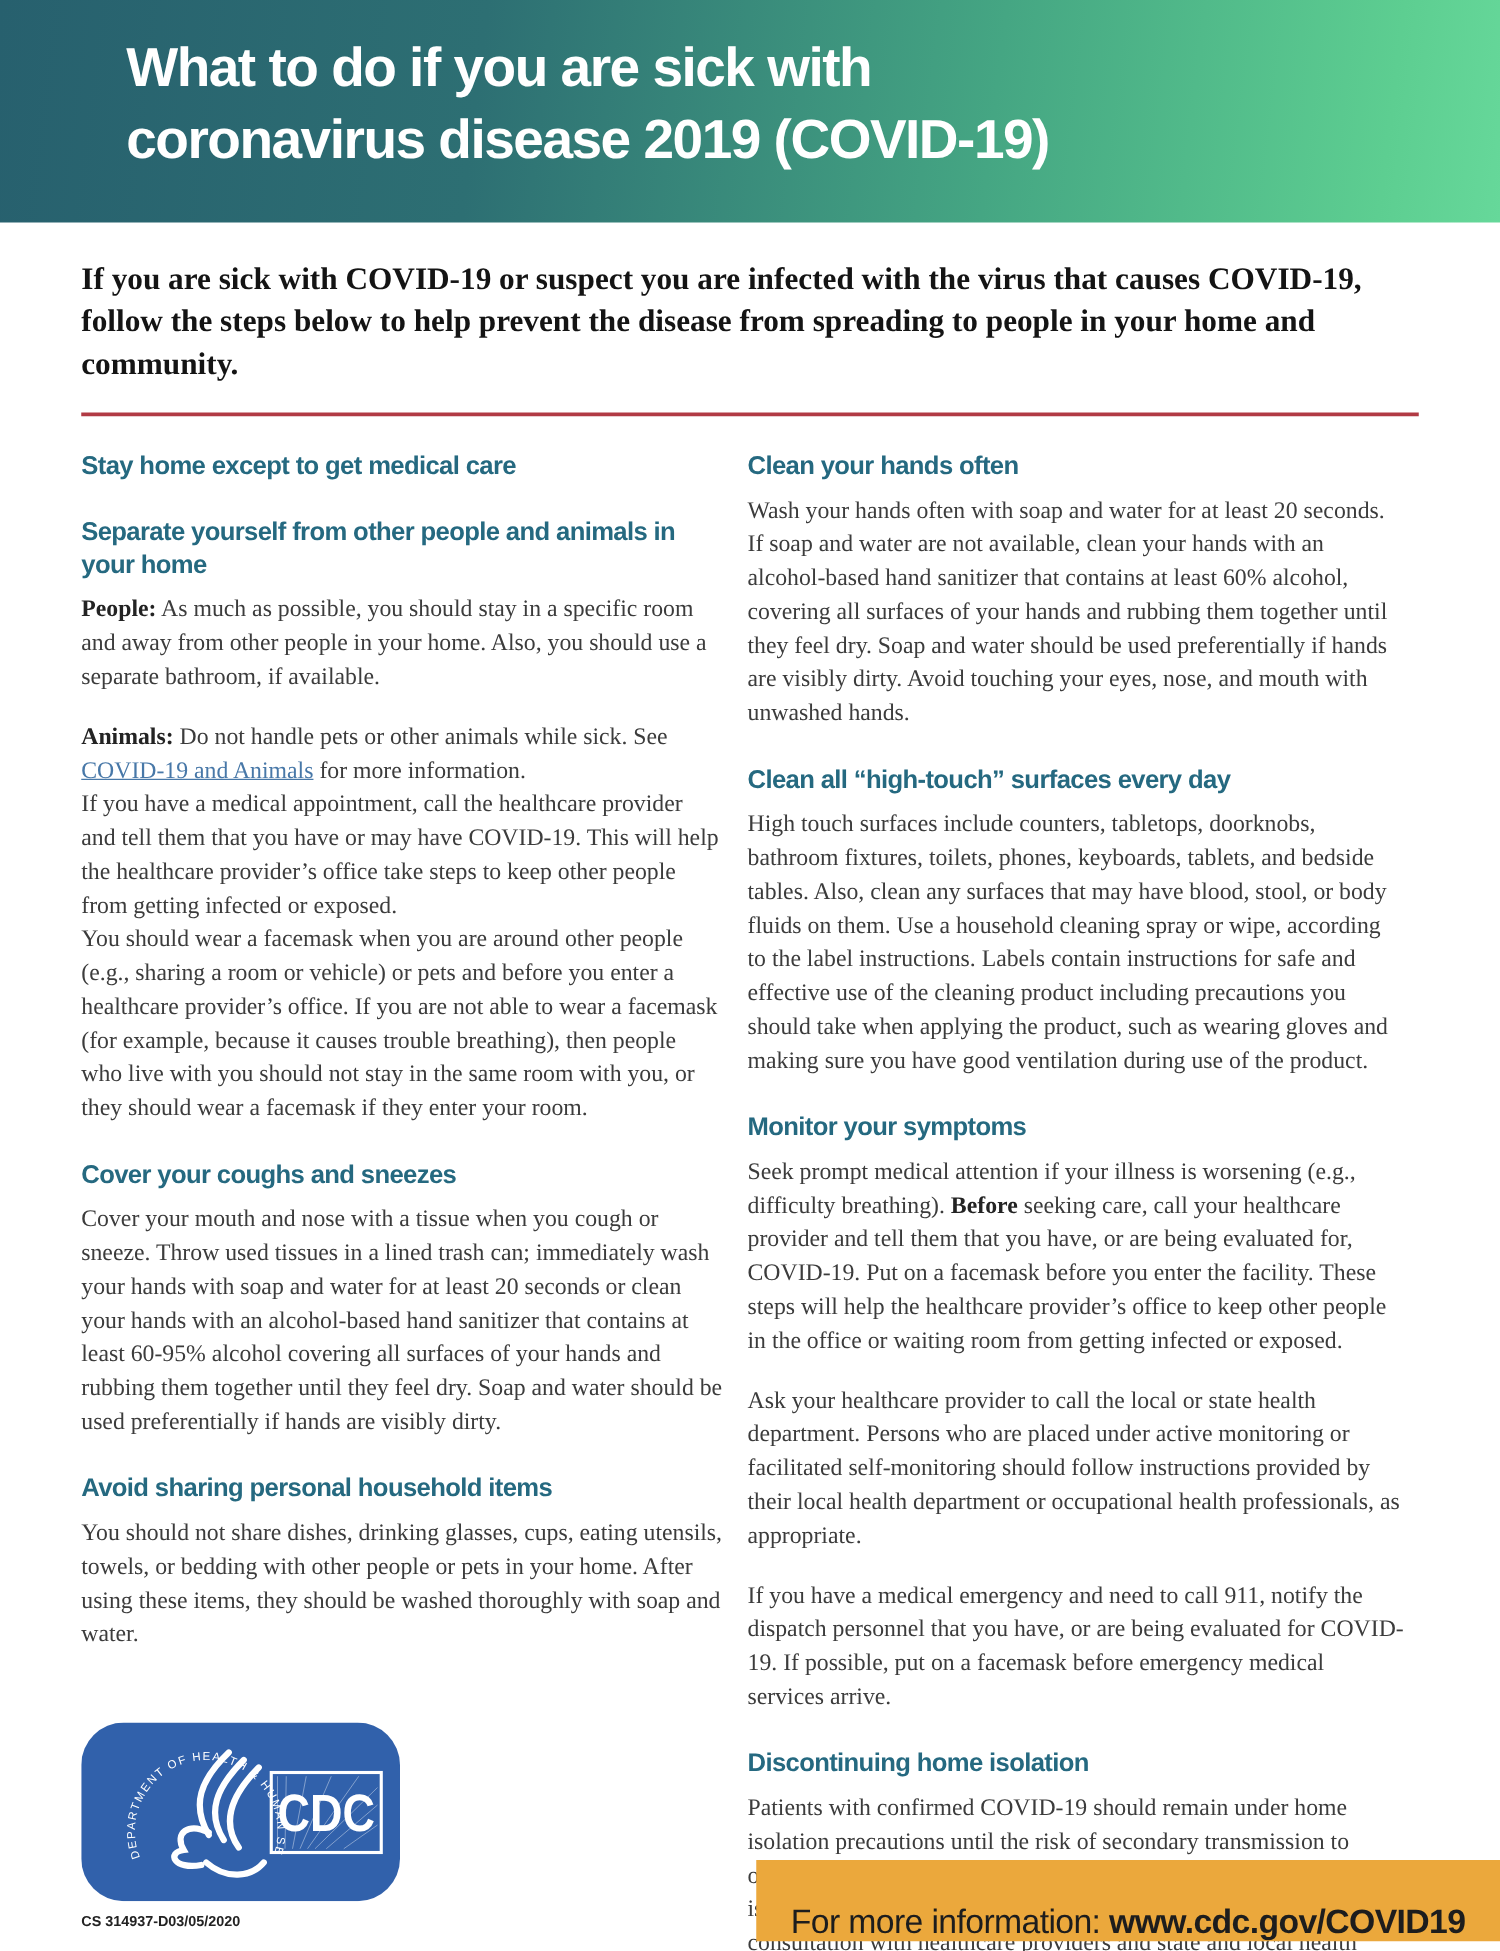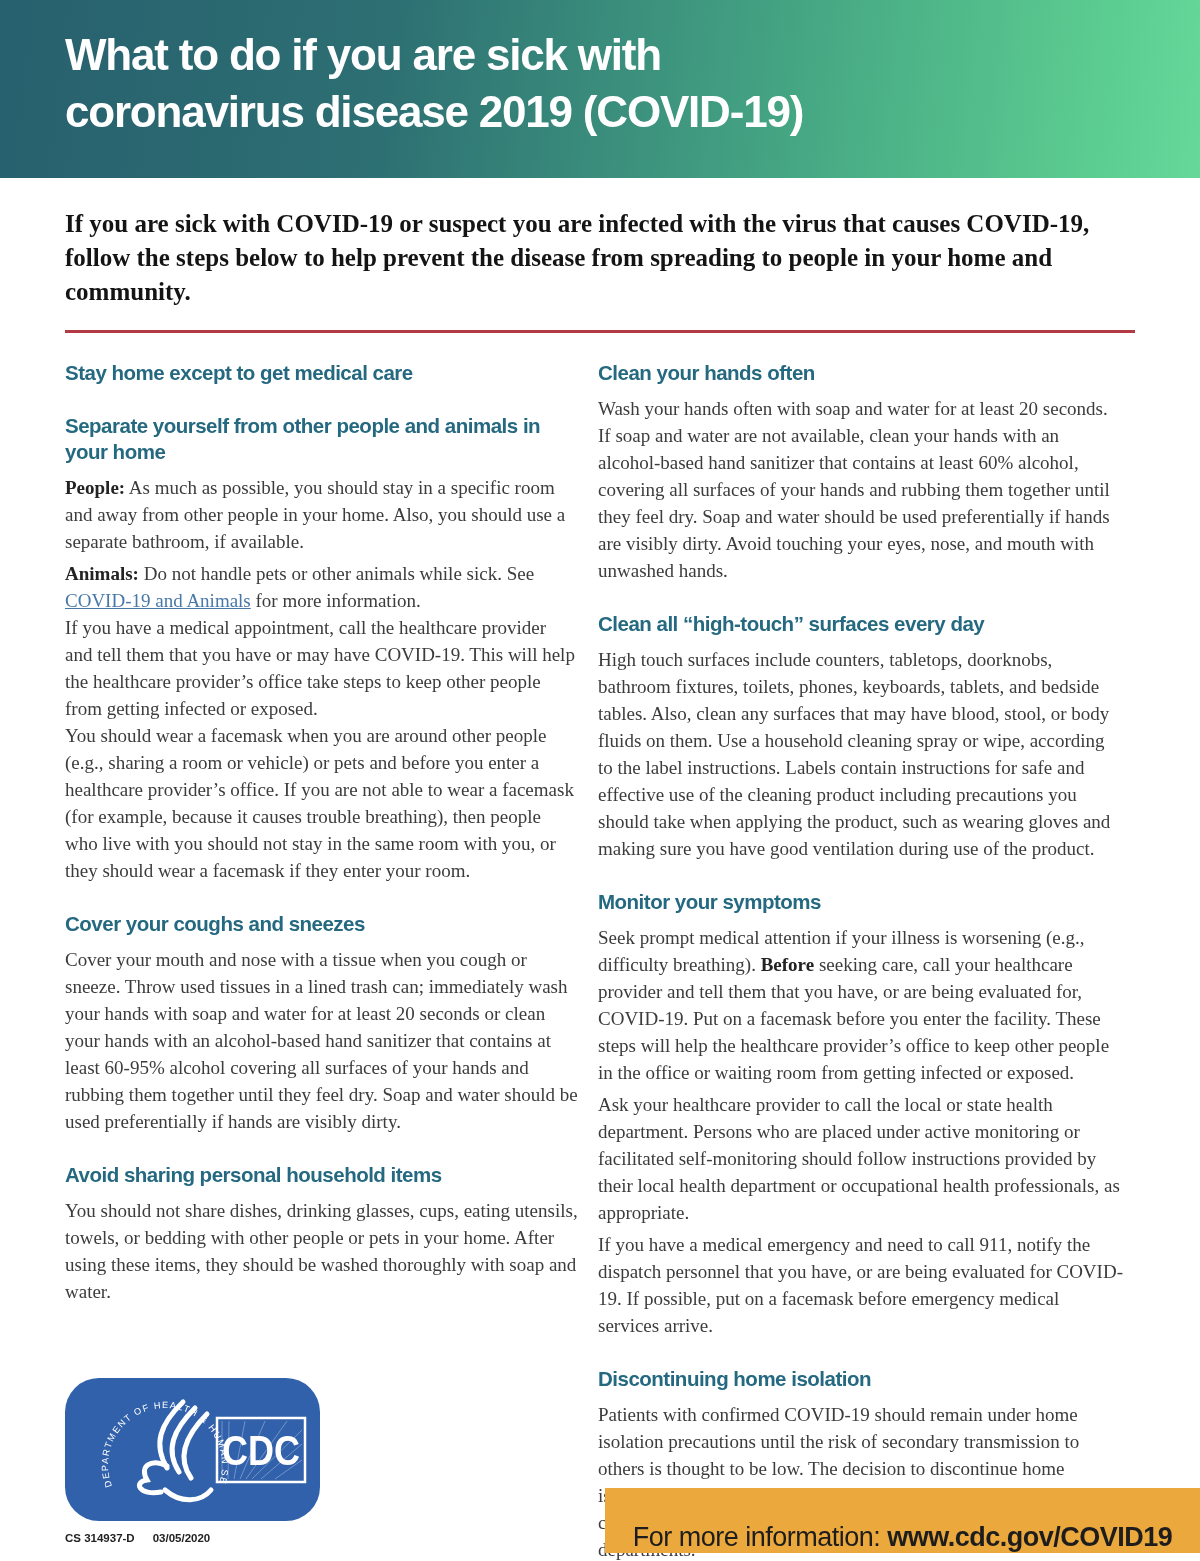--- a/index.html
+++ b/index.html
@@ -21,20 +21,21 @@
     background: linear-gradient(97deg, #27606e 0%, #2d6f73 32%, #45a683 66%, #5dce91 92%, #66d89a 100%);
     padding: 26px 65px 0 65px;
   }
   .masthead h1 {
     font-family: "Liberation Sans", sans-serif;
     font-weight: bold;
     font-size: 44px;
     line-height: 57px;
     letter-spacing: -1.2px;
     color: #ffffff;
+    margin-left: 36px;
   }
 
   
   .intro {
     margin: 29px 65px 0 65px;
     font-family: "Liberation Serif", serif;
     font-weight: bold;
     font-size: 25px;
     line-height: 34px;
     color: #141414;
@@ -60,21 +61,21 @@
     letter-spacing: -0.5px;
     color: #256980;
     margin: 27px 0 9px 0;
   }
   .section:first-child h2 { margin-top: 0; }
   .section p {
     font-size: 19px;
     line-height: 27px;
     color: #3c3c3c;
   }
-  .section p + p { margin-top: 5px; }
+  .section p + p { margin-top: 21px; }
   .section strong { color: #232323; }
   .section a {
     color: #4878a8;
     text-decoration: underline;
     cursor: pointer;
   }
 
   
   .logo-wrap {
     position: absolute;
@@ -107,21 +108,21 @@
   
   .footer {
     position: absolute;
     left: 65px;
     top: 1532px;
     font-family: "Liberation Sans", sans-serif;
     font-weight: bold;
     font-size: 11.5px;
     color: #222222;
   }
-  .footer .date { margin-left: 18px; }
+  .footer .date { }
 </style>
 </head>
 <body>
 
 <div class="page">
 
   <header class="masthead">
     <h1><span>What to do if you are sick with</span><br><span>coronavirus disease 2019 (COVID-19)</span></h1>
   </header>
 

